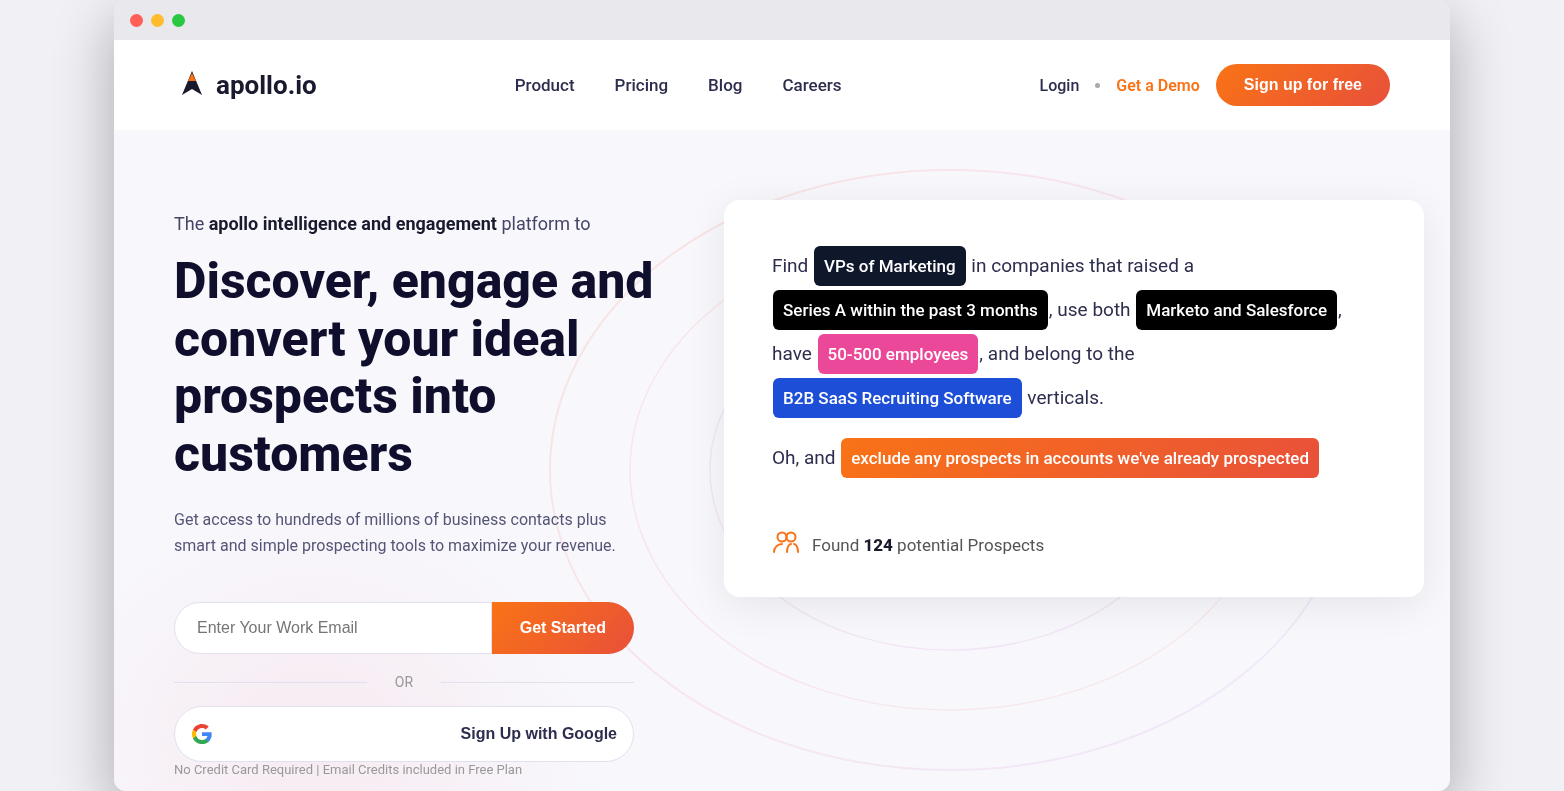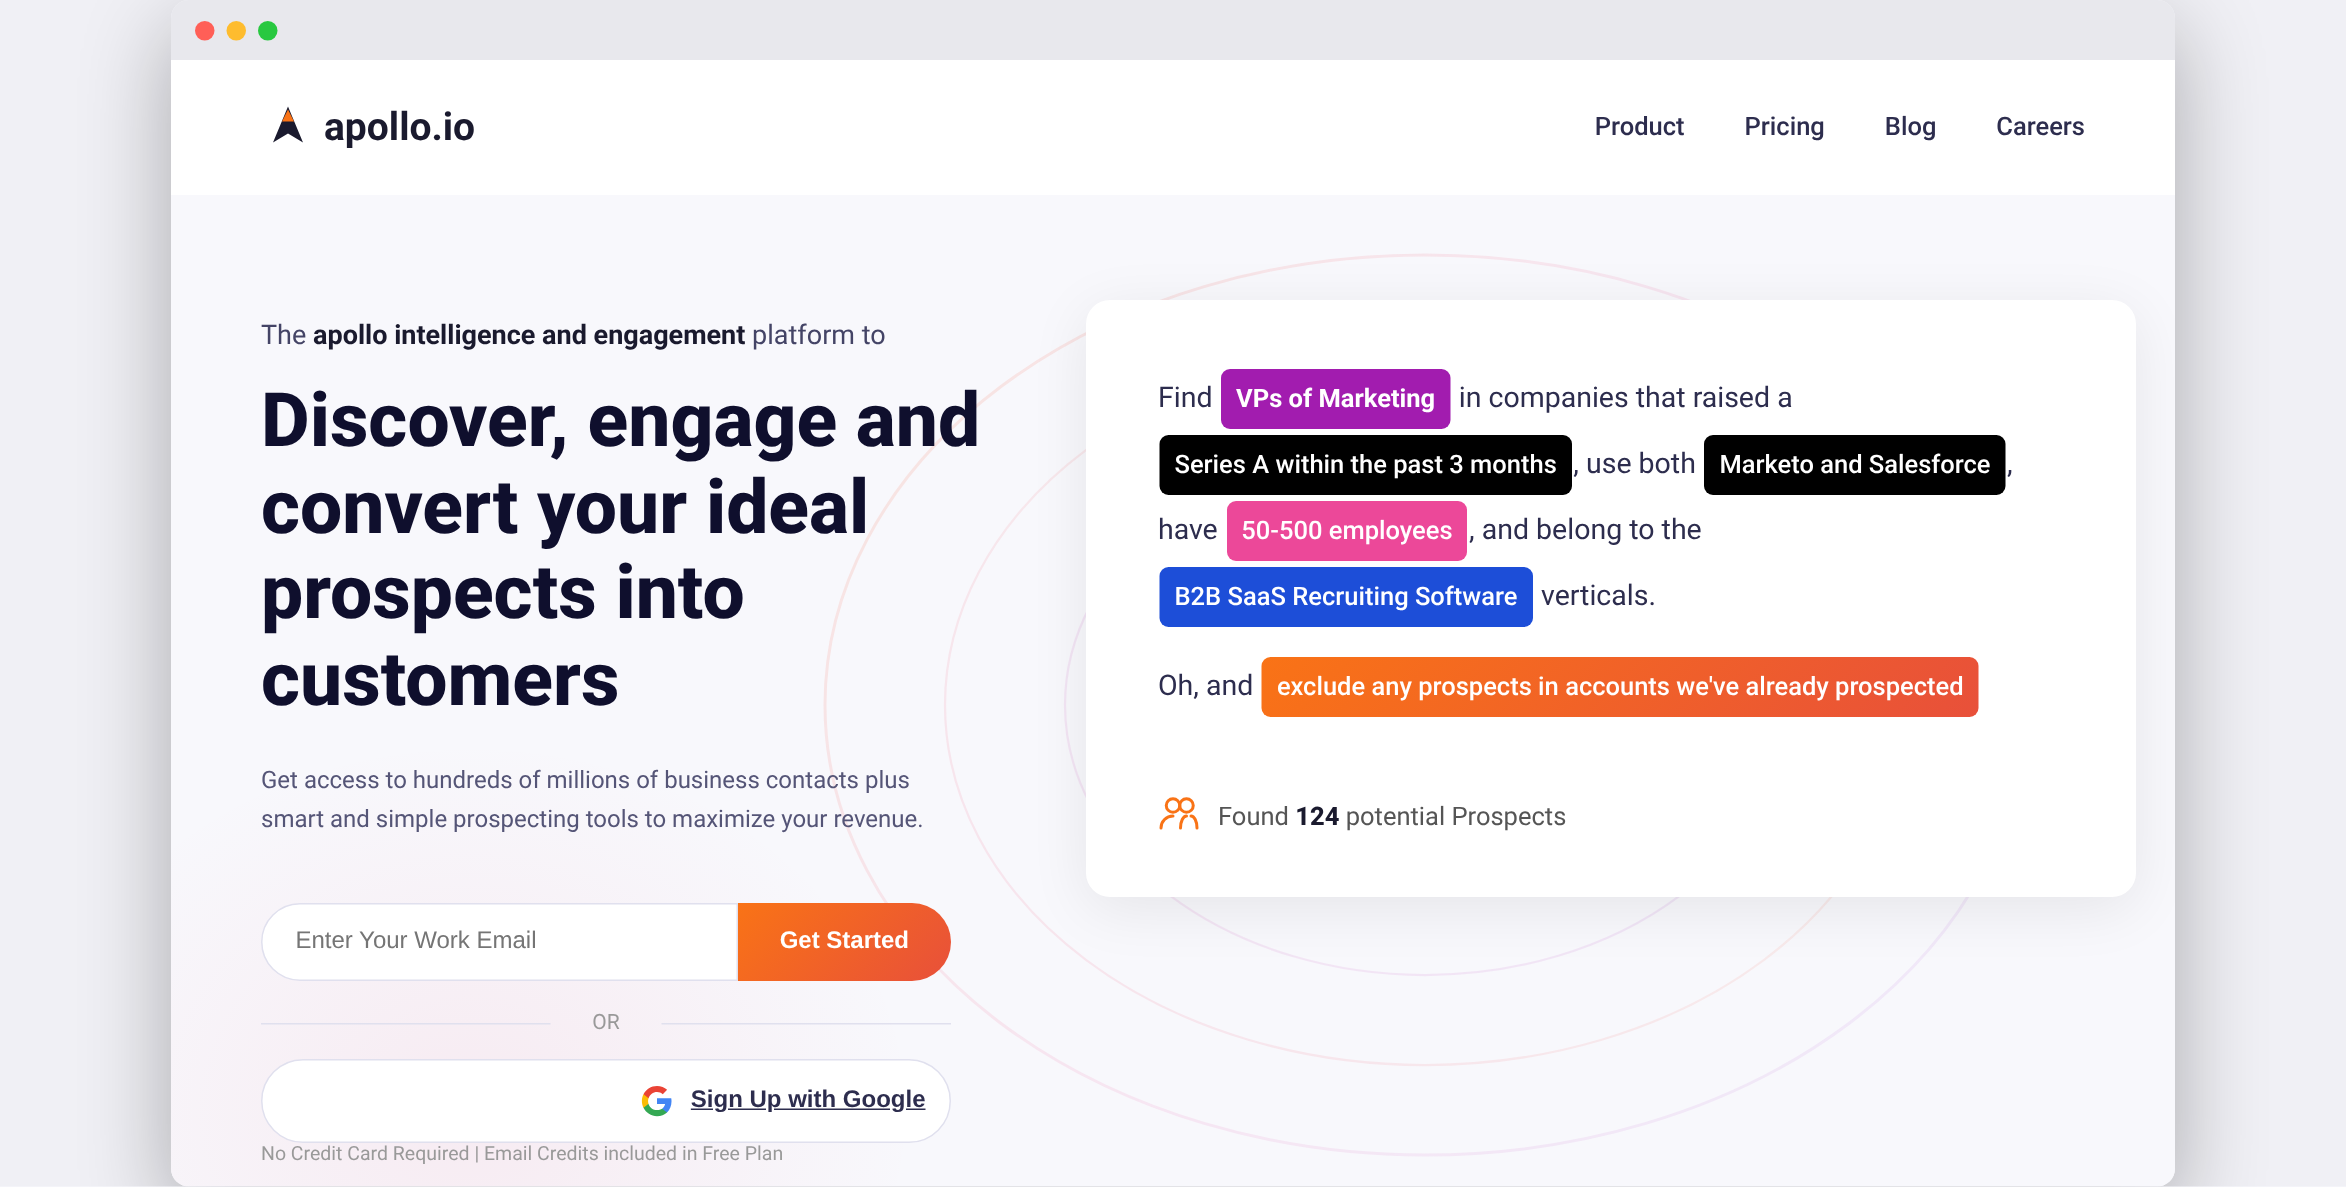--- a/index.html
+++ b/index.html
@@ -194,32 +194,31 @@
       top: 50%;
       width: 42%;
       height: 1px;
       background: #e0e0ee;
     }
     .or-divider::before { left: 0; }
     .or-divider::after { right: 0; }
     .btn-google {
       display: flex;
       align-items: center;
-      justify-content: flex-end;
+      justify-content: space-between;
       gap: 12px;
       width: 460px;
       border: 1.5px solid #e0e0ee;
       border-radius: 30px;
       padding: 16px;
       background: white;
       font-size: 16px;
       font-weight: 600;
       color: #2d2d4e;
       cursor: pointer;
-      text-decoration: underline;
     }
     .google-icon {
       width: 22px;
       height: 22px;
     }
     .fine-print {
       font-size: 13px;
       color: #999;
       margin-top: 0;
     }
@@ -248,21 +247,21 @@
       line-height: 2;
     }
     .tag {
       display: inline-block;
       border-radius: 6px;
       padding: 3px 10px;
       font-size: 17px;
       font-weight: 500;
       margin: 2px 1px;
     }
-    .tag-purple { background: #a21caf; color: white; font-weight: bold; }
+    .tag-purple { background: #0f172a; color: white; }
     .tag-violet { background: #000000; color: white; }
     .tag-pink-light { background: #1d4ed8; color: white; }
     .tag-pink { background: #ec4899; color: white; }
     .tag-orange { background: linear-gradient(135deg, #f97316, #e8503a); color: white; }
 
     .card-footer {
       display: flex;
       align-items: center;
       gap: 12px;
       margin-top: 30px;
@@ -354,20 +353,26 @@
         <span>apollo.io</span>
       </a>
 
       <ul class="nav-links">
         <li><a>Product</a></li>
         <li><a>Pricing</a></li>
         <li><a>Blog</a></li>
         <li><a>Careers</a></li>
       </ul>
 
+      <div class="nav-right">
+        <a class="nav-login">Login</a>
+        <div class="nav-dot"></div>
+        <a class="nav-demo">Get a Demo</a>
+        <button class="btn-signup-nav">Sign up for free</button>
+      </div>
     </nav>
 
     <section class="hero">
 
       <div class="hero-left">
         <p class="hero-subtitle">
           <span>The </span><strong>apollo intelligence and engagement</strong><span> platform to</span>
         </p>
         <h1 class="hero-title">Discover, engage and convert your ideal prospects into customers</h1>
         <p class="hero-desc">Get access to hundreds of millions of business contacts plus smart and simple prospecting tools to maximize your revenue.</p>

